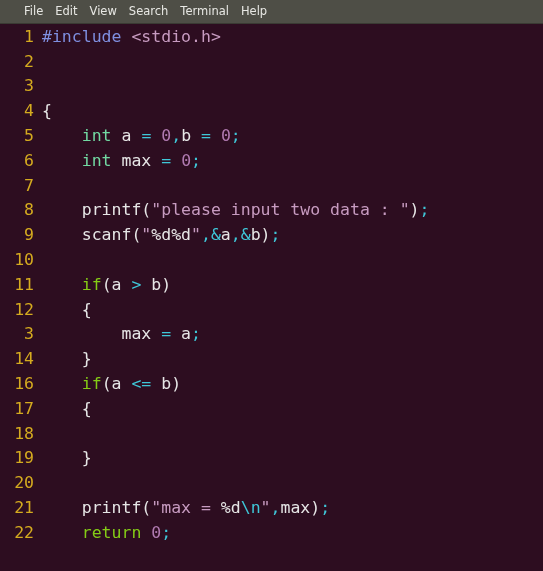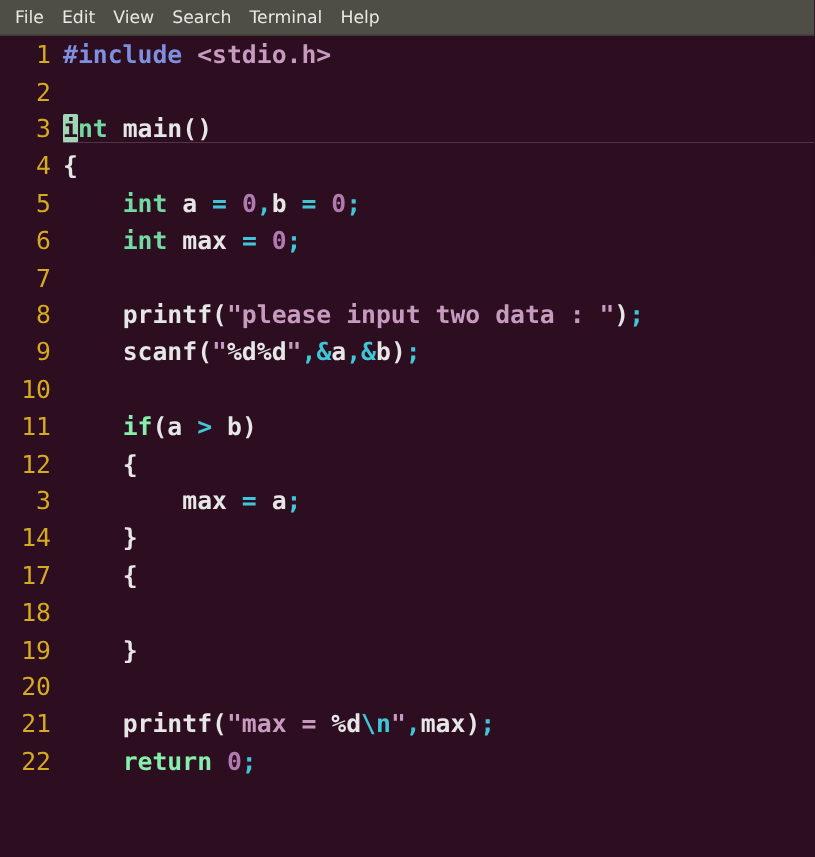--- a/index.html
+++ b/index.html
@@ -14,21 +14,21 @@
     overflow: hidden;
     font-family: "DejaVu Sans Mono", monospace;
   }
 
   
   #menubar {
     height: 24px;
     background: #4e4e46;
     display: flex;
     align-items: center;
-    padding: 0 4px;
+    padding: 0 18px;
     box-sizing: border-box;
     border-bottom: 1px solid #3a3a33;
   }
   .menu-item {
     color: #e8e8e4;
     font-family: "DejaVu Sans", "Liberation Sans", sans-serif;
     font-size: 11.5px;
     line-height: 1;
     padding: 4px 6px;
     white-space: nowrap;
@@ -59,39 +59,38 @@
     padding-right: 8px;
     box-sizing: border-box;
     font-size: 16.5px;
     user-select: none;
   }
   .code {
     color: #e6e6e6;
     flex: 1;
     position: relative;
     overflow: hidden;
-    font-weight: bold;
   }
 
   
   .line.cursorline .code::after {
     content: "";
     position: absolute;
     left: 0;
     right: -50px;
     bottom: -1px;
     height: 1px;
     background: #c9a3bd;
   }
 
   
   .t-pre      { color: #7f8fe0; }   
   .t-hdr      { color: #c79bc0; }   
   .t-type     { color: #72d9a2; }   
-  .t-kw       { color: #86efac; }   
+  .t-kw       { color: #84cc16; }   
   .t-num      { color: #b07ab0; }   
   .t-str      { color: #c79bc0; }   
   .t-op       { color: #3fc7d8; }   
   .t-plain    { color: #e6e6e6; }   
   .t-esc      { color: #3fc7d8; }   
   .t-fmt      { color: #e6e6e6; }   
 
   .cursor {
     background: #9ed8b7;
     color: #2d0d20;
@@ -106,32 +105,33 @@
   <div class="menu-item">Edit</div>
   <div class="menu-item">View</div>
   <div class="menu-item">Search</div>
   <div class="menu-item">Terminal</div>
   <div class="menu-item">Help</div>
 </div>
 
 <div id="editor">
     <div class="line"><div class="lineno">1</div><div class="code"><span class="t-pre">#include</span> <span class="t-hdr">&lt;stdio.h&gt;</span></div></div>
     <div class="line"><div class="lineno">2</div><div class="code">&nbsp;</div></div>
-    <div class="line cursorline"><div class="lineno">3</div><div class="code"><span class="t-type"><span class="cursor">i</span>nt</span> <span class="t-plain">main</span><span class="t-plain">(</span><span class="t-plain">)</span></div></div>
+    <div class="line cursorline"><div class="lineno">3</div></div>
     <div class="line"><div class="lineno">4</div><div class="code"><span class="t-plain">{</span></div></div>
     <div class="line"><div class="lineno">5</div><div class="code">    <span class="t-type">int</span> <span class="t-plain">a</span> <span class="t-op">=</span> <span class="t-num">0</span><span class="t-op">,</span><span class="t-plain">b</span> <span class="t-op">=</span> <span class="t-num">0</span><span class="t-op">;</span></div></div>
     <div class="line"><div class="lineno">6</div><div class="code">    <span class="t-type">int</span> <span class="t-plain">max</span> <span class="t-op">=</span> <span class="t-num">0</span><span class="t-op">;</span></div></div>
     <div class="line"><div class="lineno">7</div><div class="code">&nbsp;</div></div>
     <div class="line"><div class="lineno">8</div><div class="code">    <span class="t-plain">printf</span><span class="t-plain">(</span><span class="t-str">"please input two data : "</span><span class="t-plain">)</span><span class="t-op">;</span></div></div>
     <div class="line"><div class="lineno">9</div><div class="code">    <span class="t-plain">scanf</span><span class="t-plain">(</span><span class="t-str">"</span><span class="t-fmt">%d</span><span class="t-fmt">%d</span><span class="t-str">"</span><span class="t-op">,&amp;</span><span class="t-plain">a</span><span class="t-op">,&amp;</span><span class="t-plain">b</span><span class="t-plain">)</span><span class="t-op">;</span></div></div>
     <div class="line"><div class="lineno">10</div><div class="code">&nbsp;</div></div>
     <div class="line"><div class="lineno">11</div><div class="code">    <span class="t-kw">if</span><span class="t-plain">(</span><span class="t-plain">a</span> <span class="t-op">&gt;</span> <span class="t-plain">b</span><span class="t-plain">)</span></div></div>
     <div class="line"><div class="lineno">12</div><div class="code">    <span class="t-plain">{</span></div></div>
     <div class="line"><div class="lineno">3</div><div class="code">        <span class="t-plain">max</span> <span class="t-op">=</span> <span class="t-plain">a</span><span class="t-op">;</span></div></div>
     <div class="line"><div class="lineno">14</div><div class="code">    <span class="t-plain">}</span></div></div>
+    <div class="line"><div class="lineno">16</div><div class="code">    <span class="t-kw">if</span><span class="t-plain">(</span><span class="t-plain">a</span> <span class="t-op">&lt;=</span> <span class="t-plain">b</span><span class="t-plain">)</span></div></div>
     <div class="line"><div class="lineno">17</div><div class="code">    <span class="t-plain">{</span></div></div>
     <div class="line"><div class="lineno">18</div></div>
     <div class="line"><div class="lineno">19</div><div class="code">    <span class="t-plain">}</span></div></div>
     <div class="line"><div class="lineno">20</div><div class="code">&nbsp;</div></div>
     <div class="line"><div class="lineno">21</div><div class="code">    <span class="t-plain">printf</span><span class="t-plain">(</span><span class="t-str">"max = </span><span class="t-fmt">%d</span><span class="t-esc">\n</span><span class="t-str">"</span><span class="t-op">,</span><span class="t-plain">max</span><span class="t-plain">)</span><span class="t-op">;</span></div></div>
     <div class="line"><div class="lineno">22</div><div class="code">    <span class="t-kw">return</span> <span class="t-num">0</span><span class="t-op">;</span></div></div>
     <div class="line"></div>
   </div>
 
 </body></html>

